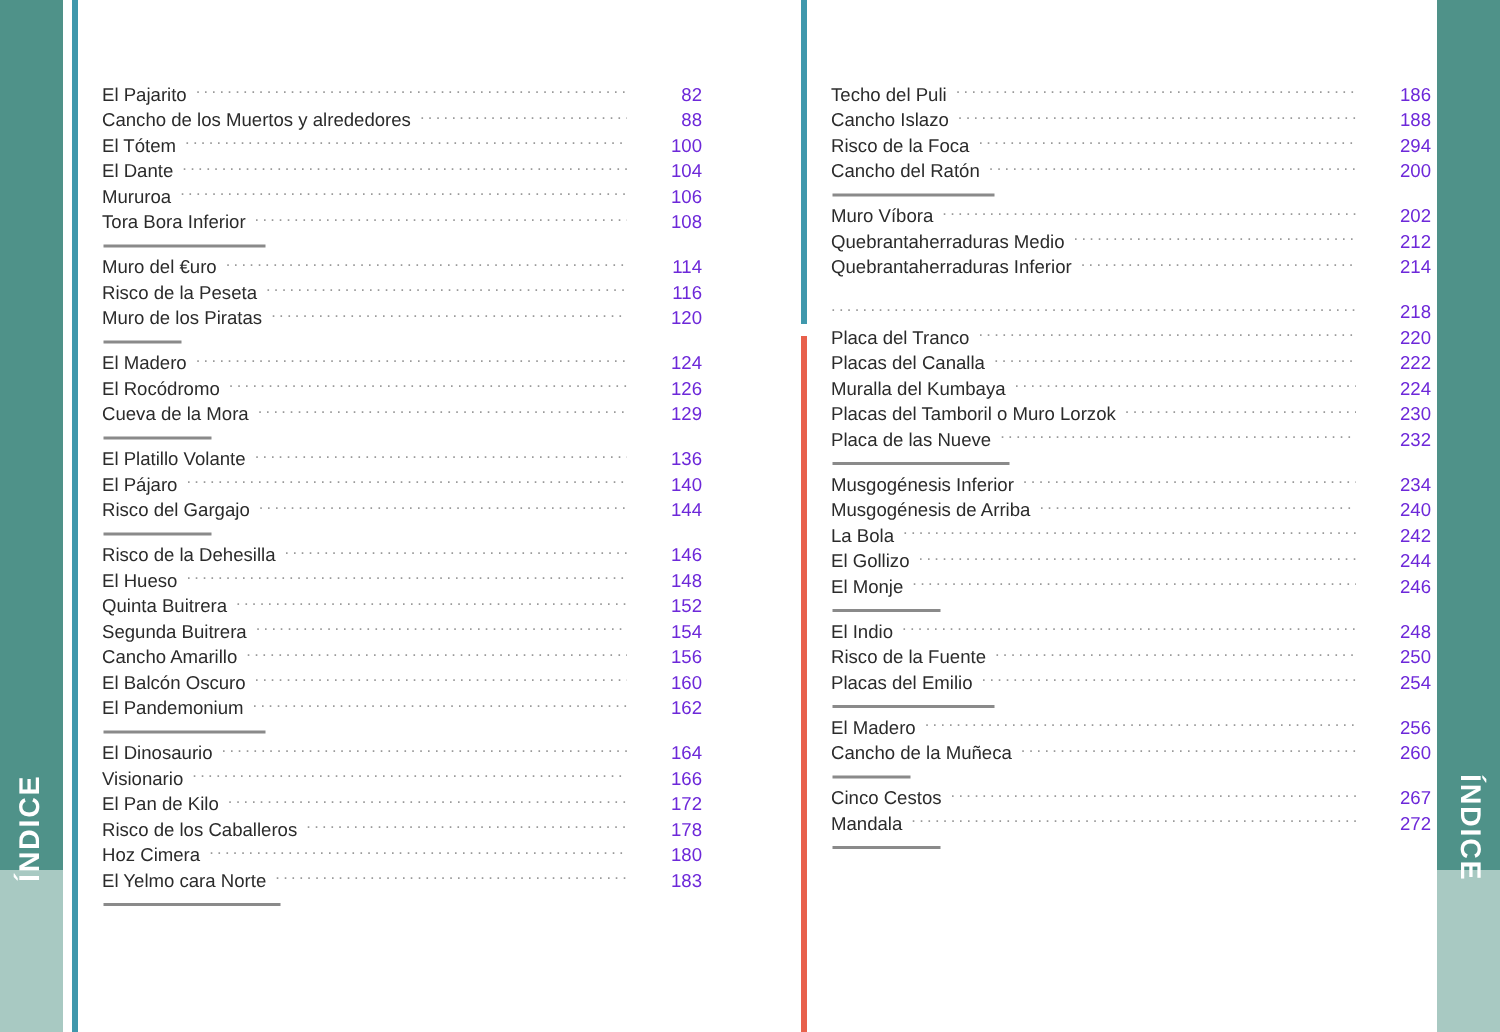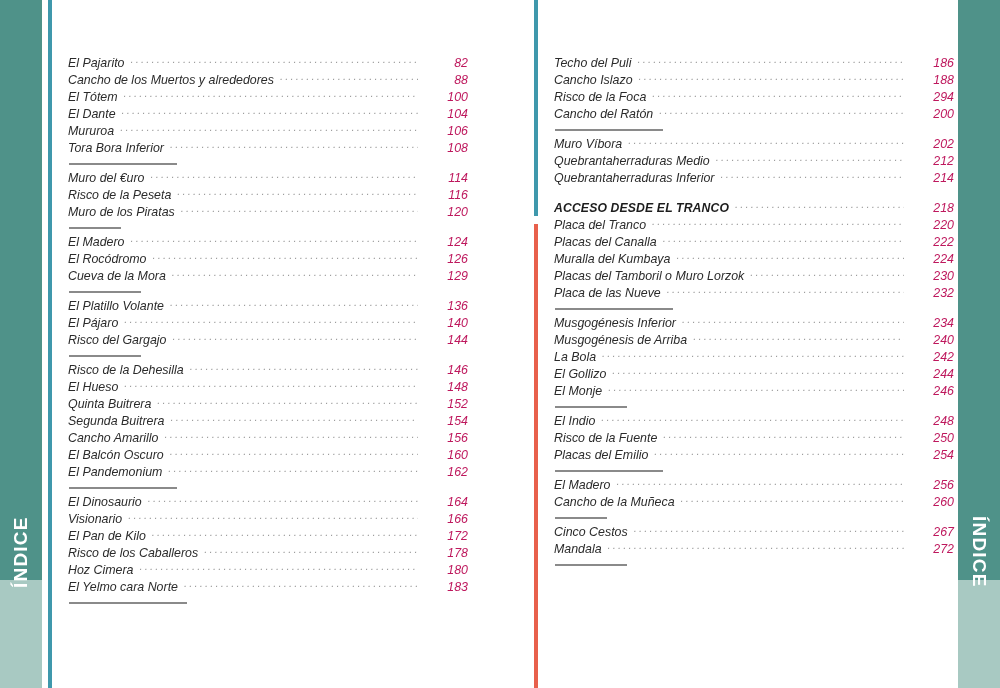--- a/index.html
+++ b/index.html
@@ -73,21 +73,20 @@
   }
 
   
   .group{margin-bottom:0;}
   .entry{
     display:flex;
     align-items:flex-start;
     height:17px;
     line-height:17px;
     white-space:nowrap;
-    font-style:italic;
   }
   .entry .title{
     color:#2b2b2b;
     font-size:12.4px;
     flex:0 0 auto;
     padding-right:6px;
   }
   .entry.section .title{
     font-weight:bold;
     font-size:12.2px;
@@ -107,21 +106,21 @@
     left:0;right:0;
     bottom:4px;
     color:#9a9a9a;
     font-size:11px;
     letter-spacing:2.2px;
     white-space:nowrap;
   }
   .entry .pageno{
     flex:0 0 44px;
     text-align:right;
-    color:#be185d;
+    color:#6d28d9;
     font-size:12.4px;
     padding-left:6px;
   }
 
   .sep{
     height:13px;
     position:relative;
   }
   .sep::before{
     content:"";
@@ -359,21 +358,20 @@
           </div>
           <div class="entry">
             <span class="title">Quebrantaherraduras Inferior</span>
             <span class="leader"></span>
             <span class="pageno">214</span>
           </div>
           <div class="sep" style="height: 13px;"></div>
         </div>
         <div class="group">
           <div class="entry section">
-            <span class="title">ACCESO DESDE EL TRANCO</span>
             <span class="leader"></span>
             <span class="pageno">218</span>
           </div>
           <div class="entry">
             <span class="title">Placa del Tranco</span>
             <span class="leader"></span>
             <span class="pageno">220</span>
           </div>
           <div class="entry">
             <span class="title">Placas del Canalla</span>

